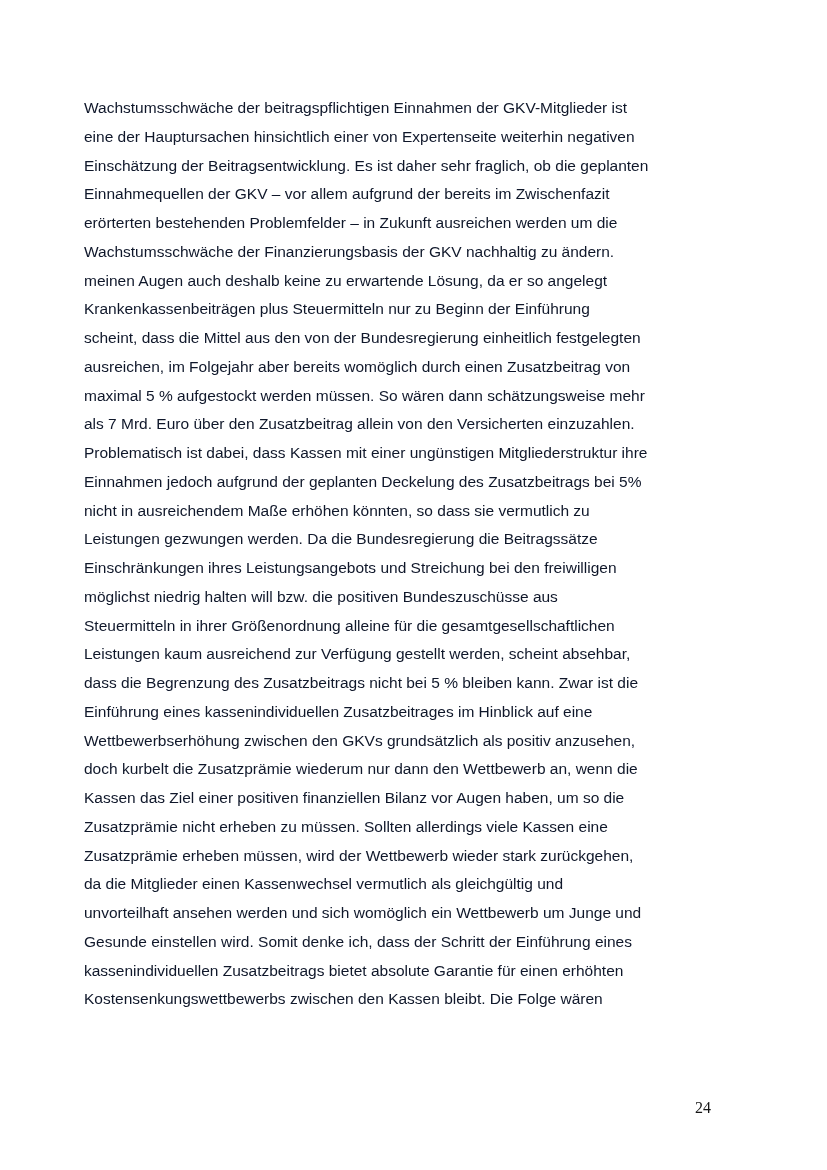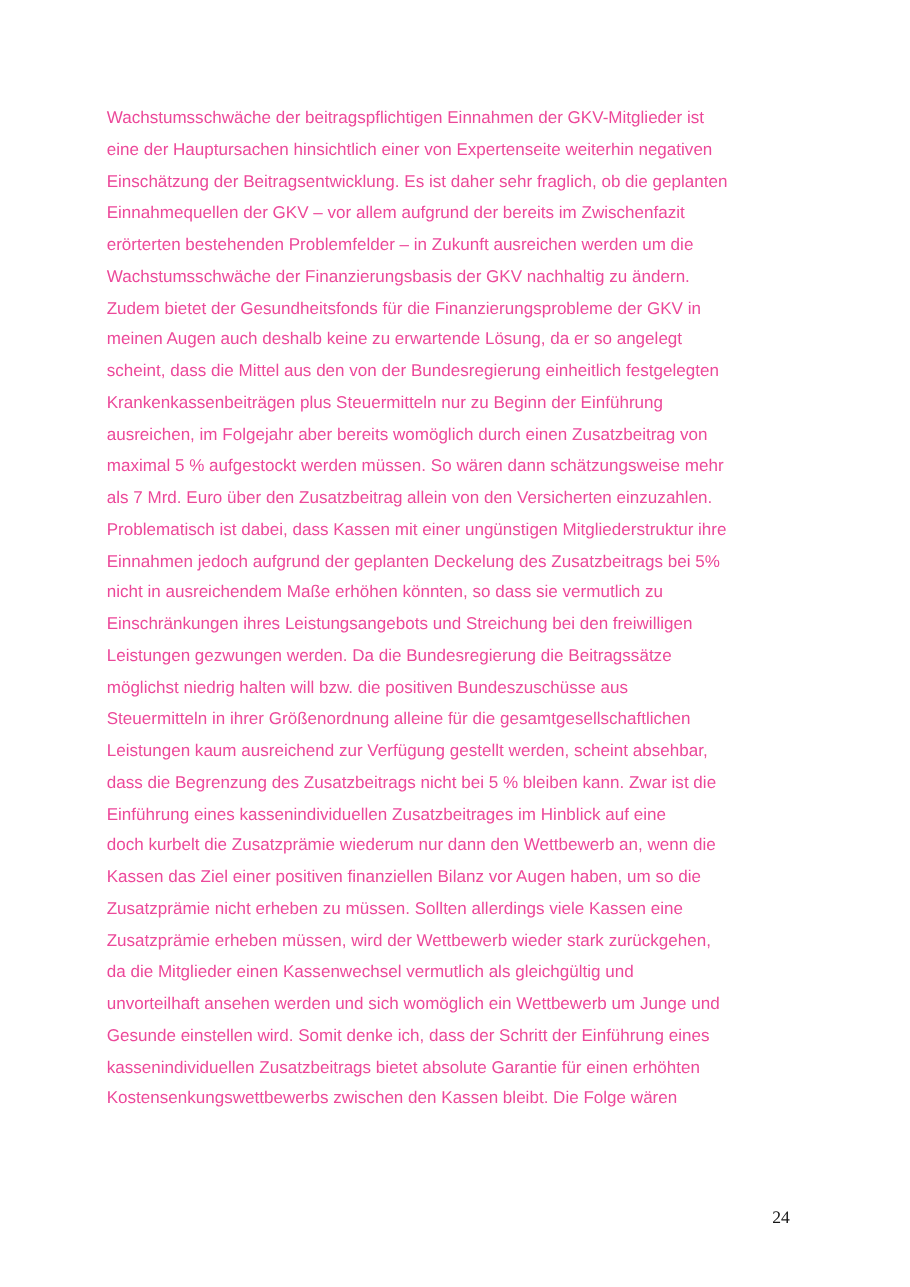--- a/index.html
+++ b/index.html
@@ -10,70 +10,70 @@
   .page {
     position: relative;
     width: 827px;
     height: 1170px;
     background: #ffffff;
     overflow: hidden;
     font-family: "Liberation Sans", sans-serif;
   }
   .body-text {
     position: absolute;
-    left: 97px;
+    left: 84px;
     top: 94px;
     width: 645px;
     font-size: 15.5px;
     line-height: 28.75px;
-    color: #ec4899;
+    color: #0f172a;
     text-align: left;
   }
   .line {
     white-space: nowrap;
   }
   .page-number {
     position: absolute;
     left: 688px;
     top: 1099px;
     width: 30px;
-    text-align: right;
+    text-align: center;
     font-family: "Liberation Serif", serif;
     font-size: 16px;
     color: #161616;
   }
 </style>
 </head>
 <body>
 
 <div class="page">
   <div class="body-text" id="body-text-block">
       <div class="line">Wachstumsschwäche der beitragspflichtigen Einnahmen der GKV-Mitglieder ist</div>
       <div class="line">eine der Hauptursachen hinsichtlich einer von Expertenseite weiterhin negativen</div>
       <div class="line">Einschätzung der Beitragsentwicklung. Es ist daher sehr fraglich, ob die geplanten</div>
       <div class="line">Einnahmequellen der GKV – vor allem aufgrund der bereits im Zwischenfazit</div>
       <div class="line">erörterten bestehenden Problemfelder – in Zukunft ausreichen werden um die</div>
       <div class="line">Wachstumsschwäche der Finanzierungsbasis der GKV nachhaltig zu ändern.</div>
-      <div class="line">Zudem bietet der Gesundheitsfonds für die Finanzierungsprobleme der GKV in</div>
       <div class="line">meinen Augen auch deshalb keine zu erwartende Lösung, da er so angelegt</div>
+      <div class="line">Krankenkassenbeiträgen plus Steuermitteln nur zu Beginn der Einführung</div>
       <div class="line">scheint, dass die Mittel aus den von der Bundesregierung einheitlich festgelegten</div>
-      <div class="line">Krankenkassenbeiträgen plus Steuermitteln nur zu Beginn der Einführung</div>
       <div class="line">ausreichen, im Folgejahr aber bereits womöglich durch einen Zusatzbeitrag von</div>
       <div class="line">maximal 5 % aufgestockt werden müssen. So wären dann schätzungsweise mehr</div>
       <div class="line">als 7 Mrd. Euro über den Zusatzbeitrag allein von den Versicherten einzuzahlen.</div>
       <div class="line">Problematisch ist dabei, dass Kassen mit einer ungünstigen Mitgliederstruktur ihre</div>
       <div class="line">Einnahmen jedoch aufgrund der geplanten Deckelung des Zusatzbeitrags bei 5%</div>
       <div class="line">nicht in ausreichendem Maße erhöhen könnten, so dass sie vermutlich zu</div>
+      <div class="line">Leistungen gezwungen werden. Da die Bundesregierung die Beitragssätze</div>
       <div class="line">Einschränkungen ihres Leistungsangebots und Streichung bei den freiwilligen</div>
-      <div class="line">Leistungen gezwungen werden. Da die Bundesregierung die Beitragssätze</div>
       <div class="line">möglichst niedrig halten will bzw. die positiven Bundeszuschüsse aus</div>
       <div class="line">Steuermitteln in ihrer Größenordnung alleine für die gesamtgesellschaftlichen</div>
       <div class="line">Leistungen kaum ausreichend zur Verfügung gestellt werden, scheint absehbar,</div>
       <div class="line">dass die Begrenzung des Zusatzbeitrags nicht bei 5 % bleiben kann. Zwar ist die</div>
       <div class="line">Einführung eines kassenindividuellen Zusatzbeitrages im Hinblick auf eine</div>
+      <div class="line">Wettbewerbserhöhung zwischen den GKVs grundsätzlich als positiv anzusehen,</div>
       <div class="line">doch kurbelt die Zusatzprämie wiederum nur dann den Wettbewerb an, wenn die</div>
       <div class="line">Kassen das Ziel einer positiven finanziellen Bilanz vor Augen haben, um so die</div>
       <div class="line">Zusatzprämie nicht erheben zu müssen. Sollten allerdings viele Kassen eine</div>
       <div class="line">Zusatzprämie erheben müssen, wird der Wettbewerb wieder stark zurückgehen,</div>
       <div class="line">da die Mitglieder einen Kassenwechsel vermutlich als gleichgültig und</div>
       <div class="line">unvorteilhaft ansehen werden und sich womöglich ein Wettbewerb um Junge und</div>
       <div class="line">Gesunde einstellen wird. Somit denke ich, dass der Schritt der Einführung eines</div>
       <div class="line">kassenindividuellen Zusatzbeitrags bietet absolute Garantie für einen erhöhten</div>
       <div class="line">Kostensenkungswettbewerbs zwischen den Kassen bleibt. Die Folge wären</div>
     </div>

